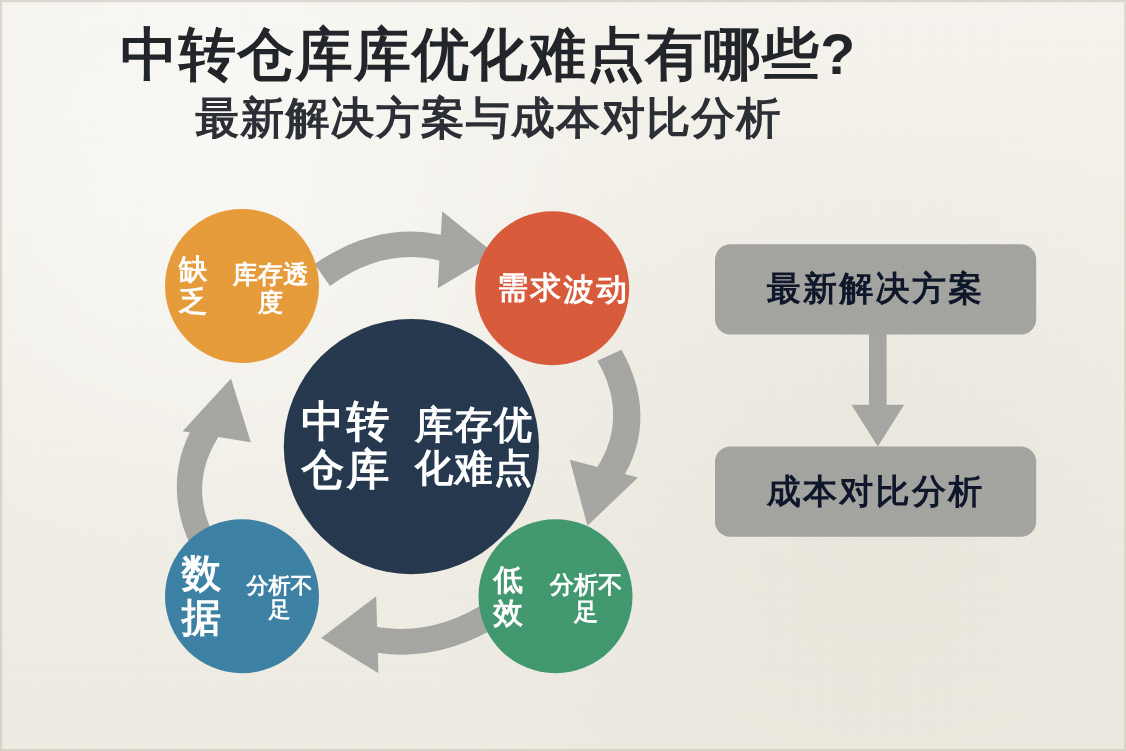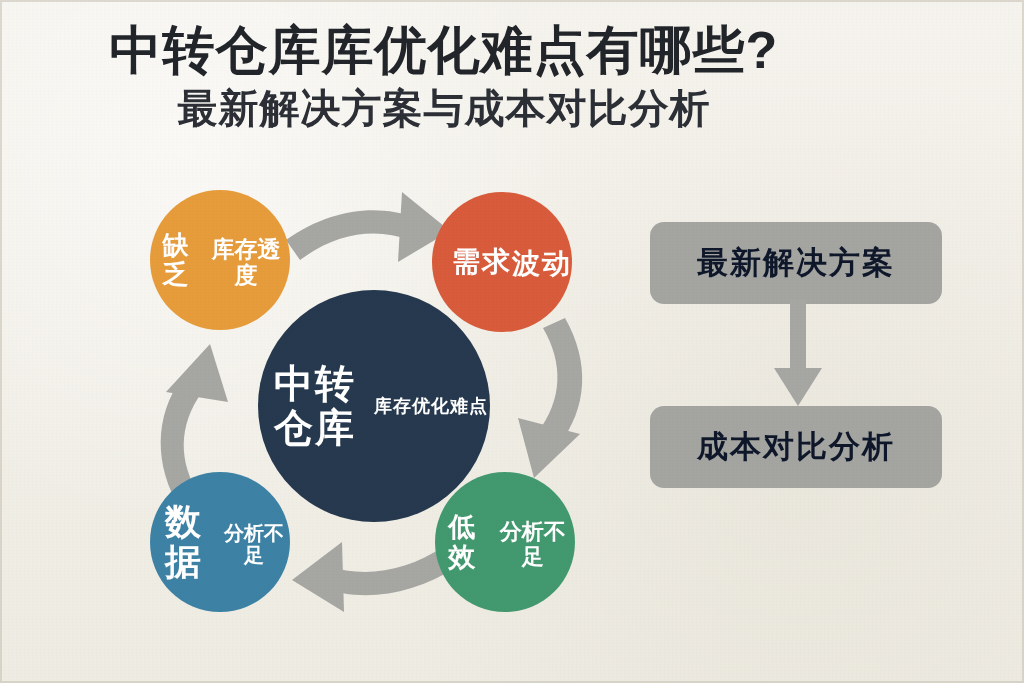--- a/index.html
+++ b/index.html
@@ -105,21 +105,21 @@
   }
 
   #node-center {
     left: 148px;
     top: 112px;
     width: 232px;
     height: 232px;
     background: #26394f;
   }
   #node-center .big { font-size: 39px; letter-spacing: 2px; }
-  #node-center .small { font-size: 18px; margin-top: 0; width: 170px; letter-spacing: 1px;}
+  #node-center .small { font-size: 35px; margin-top: 0; width: 170px; letter-spacing: 1px;}
 
   #node-orange {
     left: 40px;
     top: 12px;
     width: 140px;
     height: 140px;
     background: #e79c3c;
   }
   #node-orange .big { font-size: 26px; letter-spacing: 1px;}
   #node-orange .small { font-size: 23px; margin-top: 5px; }

